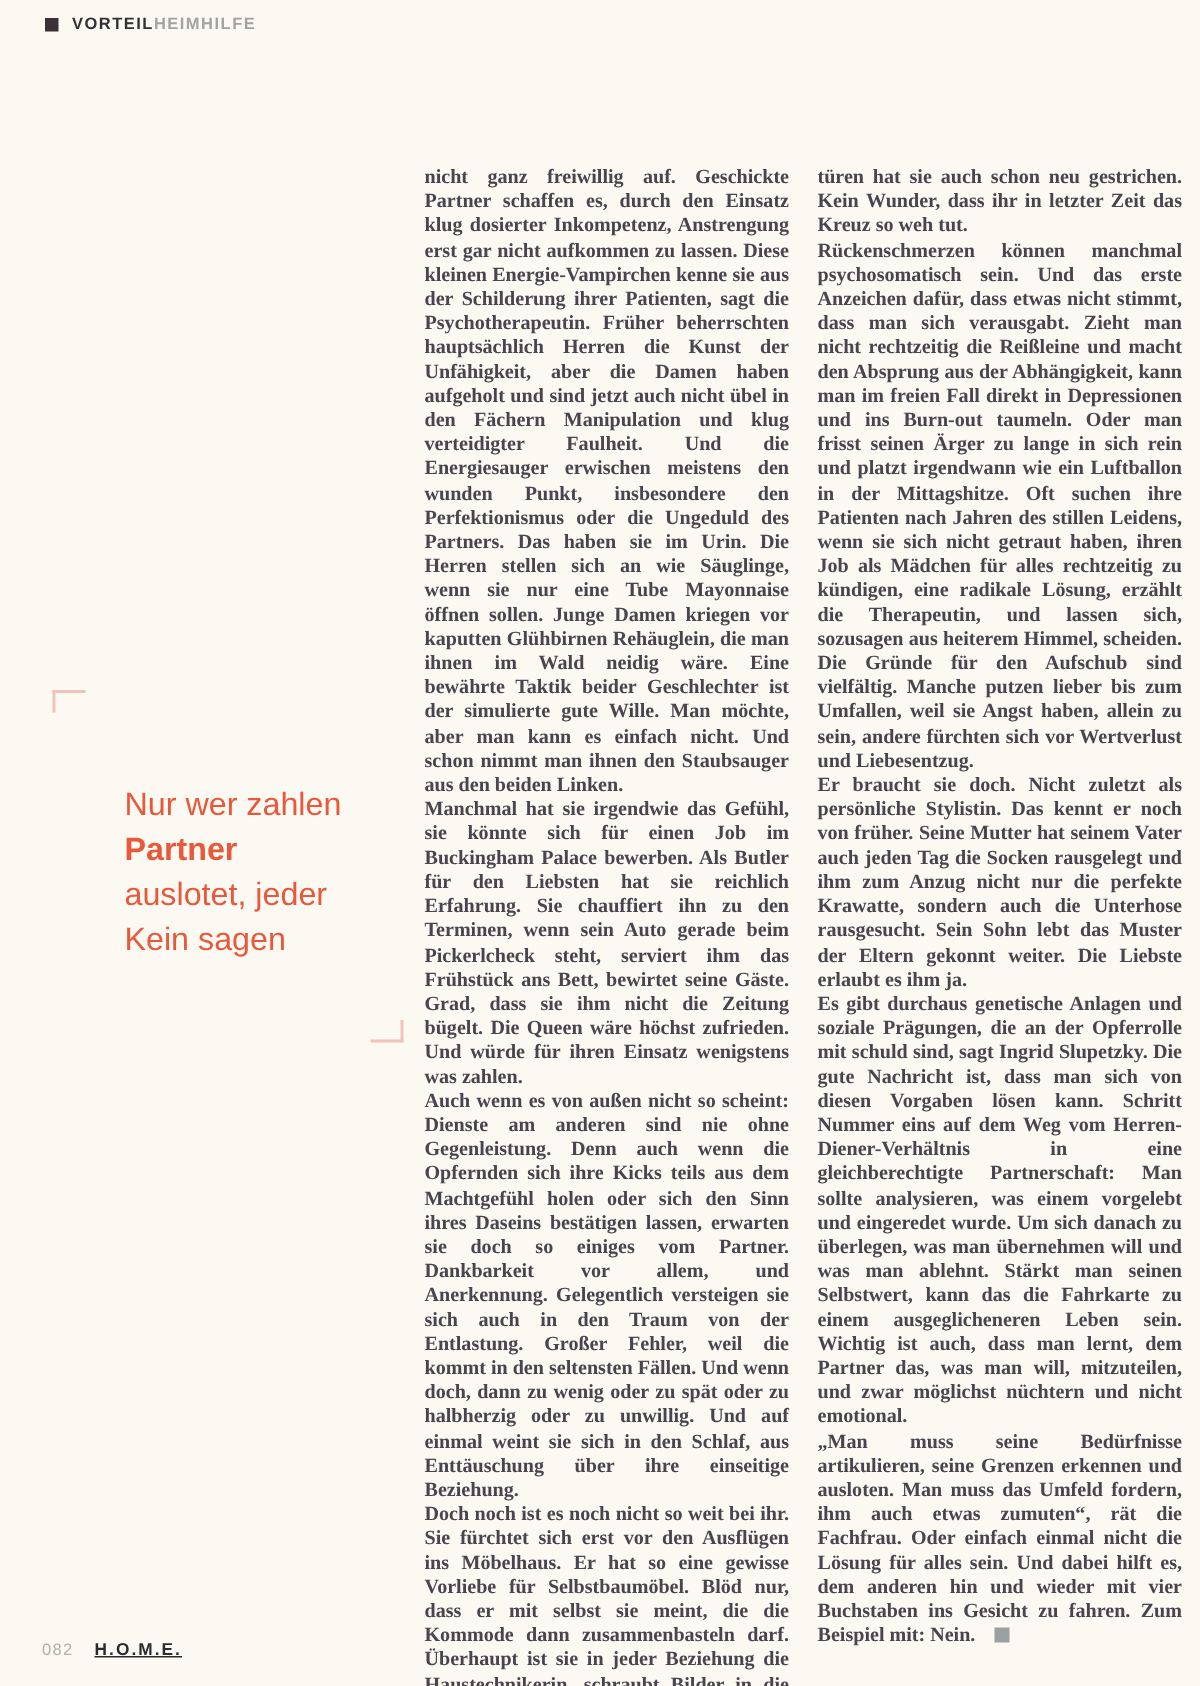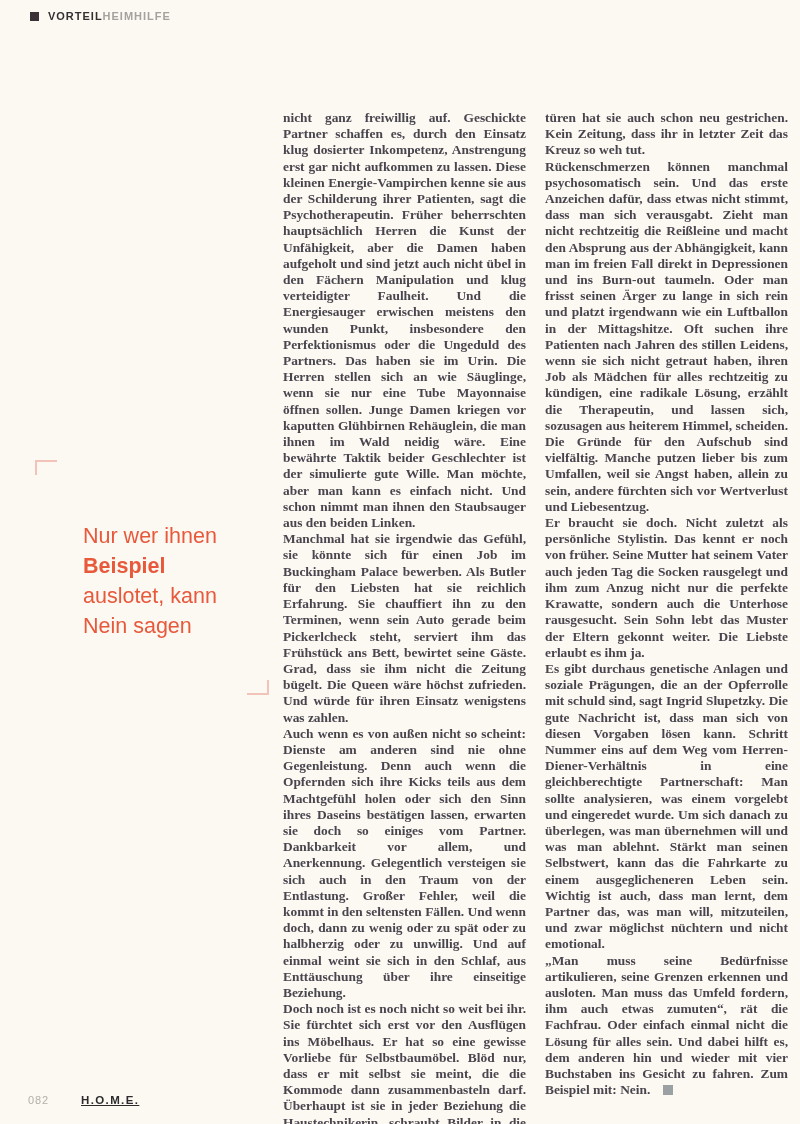--- a/index.html
+++ b/index.html
@@ -49,21 +49,21 @@
   .bracket.br {
     left:247px; top:680px;
     border-bottom:2px solid var(--bracket,#f2c3b8);
     border-right:2px solid var(--bracket,#f2c3b8);
   }
 
   
   .footer {
     position:absolute; left:28px; top:1094px;
     font-family:"Liberation Sans", sans-serif;
-    display:flex; align-items:flex-end;gap:18px;
+    display:flex; align-items:flex-end;
   }
   .pagenum { color:#b3afa9; font-size:11px; letter-spacing:0.08em; margin-right:14px; }
   .mag { font-weight:bold; color:#2d2a2e; font-size:11.5px; letter-spacing:0.12em;text-decoration:underline; }
 
   
   .end-square {
     display:inline-block; width:10px; height:10px;
     background:var(--end_square,#9ba0a2);
     margin-left:13px; position:relative; top:1px;
   }
@@ -74,36 +74,36 @@
 <div class="page">
 
   <header class="header">
     <span class="hdr-square"></span>
     <span class="kicker-bold">VORTEIL</span>
       <span class="kicker-light">HEIMHILFE</span>
   </header>
 
   <span class="bracket tl"></span>
   <aside class="pq-text">
-    <div class="pq-line">Nur wer ihnen</div>
-    <div class="pq-line pq-bold">Beispiel</div>
-    <div class="pq-line">auslotet, kann</div>
-    <div class="pq-line">Nein sagen</div>
+    <div class="pq-line">Nur wer zahlen</div>
+    <div class="pq-line pq-bold">Partner</div>
+    <div class="pq-line">auslotet, jeder</div>
+    <div class="pq-line">Kein sagen</div>
   </aside>
   <span class="bracket br"></span>
 
   <main>
     <div class="col" id="col1">
         <p>nicht ganz freiwillig auf. Geschickte Partner schaffen es, durch den Einsatz klug dosierter Inkompetenz, Anstrengung erst gar nicht aufkommen zu lassen. Diese kleinen Energie-Vampirchen kenne sie aus der Schilderung ihrer Patienten, sagt die Psychotherapeutin. Früher beherrschten hauptsächlich Herren die Kunst der Unfähigkeit, aber die Damen haben aufgeholt und sind jetzt auch nicht übel in den Fächern Manipulation und klug verteidigter Faulheit. Und die Energiesauger erwischen meistens den wunden Punkt, insbesondere den Perfektionismus oder die Ungeduld des Partners. Das haben sie im Urin. Die Herren stellen sich an wie Säuglinge, wenn sie nur eine Tube Mayonnaise öffnen sollen. Junge Damen kriegen vor kaputten Glühbirnen Rehäuglein, die man ihnen im Wald neidig wäre. Eine bewährte Taktik beider Geschlechter ist der simulierte gute Wille. Man möchte, aber man kann es einfach nicht. Und schon nimmt man ihnen den Staubsauger aus den beiden Linken.</p>
         <p>Manchmal hat sie irgendwie das Gefühl, sie könnte sich für einen Job im Buckingham Palace bewerben. Als Butler für den Liebsten hat sie reichlich Erfahrung. Sie chauffiert ihn zu den Terminen, wenn sein Auto gerade beim Pickerlcheck steht, serviert ihm das Frühstück ans Bett, bewirtet seine Gäste. Grad, dass sie ihm nicht die Zeitung bügelt. Die Queen wäre höchst zufrieden. Und würde für ihren Einsatz wenigstens was zahlen.</p>
         <p>Auch wenn es von außen nicht so scheint: Dienste am anderen sind nie ohne Gegenleistung. Denn auch wenn die Opfernden sich ihre Kicks teils aus dem Machtgefühl holen oder sich den Sinn ihres Daseins bestätigen lassen, erwarten sie doch so einiges vom Partner. Dankbarkeit vor allem, und Anerkennung. Gelegentlich versteigen sie sich auch in den Traum von der Entlastung. Großer Fehler, weil die kommt in den seltensten Fällen. Und wenn doch, dann zu wenig oder zu spät oder zu halbherzig oder zu unwillig. Und auf einmal weint sie sich in den Schlaf, aus Enttäuschung über ihre einseitige Beziehung.</p>
         <p>Doch noch ist es noch nicht so weit bei ihr. Sie fürchtet sich erst vor den Ausflügen ins Möbelhaus. Er hat so eine gewisse Vorliebe für Selbstbaumöbel. Blöd nur, dass er mit selbst sie meint, die die Kommode dann zusammenbasteln darf. Überhaupt ist sie in jeder Beziehung die Haustechnikerin, schraubt Bilder in die Wand, klebt abgesprungene Fliesen wieder an, und die antiken Flügel-</p>
       </div>
     <div class="col" id="col2">
-        <p>türen hat sie auch schon neu gestrichen. Kein Zeitung, dass ihr in letzter Zeit das Kreuz so weh tut.</p>
+        <p>türen hat sie auch schon neu gestrichen. Kein Wunder, dass ihr in letzter Zeit das Kreuz so weh tut.</p>
         <p>Rückenschmerzen können manchmal psychosomatisch sein. Und das erste Anzeichen dafür, dass etwas nicht stimmt, dass man sich verausgabt. Zieht man nicht rechtzeitig die Reißleine und macht den Absprung aus der Abhängigkeit, kann man im freien Fall direkt in Depressionen und ins Burn-out taumeln. Oder man frisst seinen Ärger zu lange in sich rein und platzt irgendwann wie ein Luftballon in der Mittagshitze. Oft suchen ihre Patienten nach Jahren des stillen Leidens, wenn sie sich nicht getraut haben, ihren Job als Mädchen für alles rechtzeitig zu kündigen, eine radikale Lösung, erzählt die Therapeutin, und lassen sich, sozusagen aus heiterem Himmel, scheiden. Die Gründe für den Aufschub sind vielfältig. Manche putzen lieber bis zum Umfallen, weil sie Angst haben, allein zu sein, andere fürchten sich vor Wertverlust und Liebesentzug.</p>
         <p>Er braucht sie doch. Nicht zuletzt als persönliche Stylistin. Das kennt er noch von früher. Seine Mutter hat seinem Vater auch jeden Tag die Socken rausgelegt und ihm zum Anzug nicht nur die perfekte Krawatte, sondern auch die Unterhose rausgesucht. Sein Sohn lebt das Muster der Eltern gekonnt weiter. Die Liebste erlaubt es ihm ja.</p>
         <p>Es gibt durchaus genetische Anlagen und soziale Prägungen, die an der Opferrolle mit schuld sind, sagt Ingrid Slupetzky. Die gute Nachricht ist, dass man sich von diesen Vorgaben lösen kann. Schritt Nummer eins auf dem Weg vom Herren-Diener-Verhältnis in eine gleichberechtigte Partnerschaft: Man sollte analysieren, was einem vorgelebt und eingeredet wurde. Um sich danach zu überlegen, was man übernehmen will und was man ablehnt. Stärkt man seinen Selbstwert, kann das die Fahrkarte zu einem ausgeglicheneren Leben sein. Wichtig ist auch, dass man lernt, dem Partner das, was man will, mitzuteilen, und zwar möglichst nüchtern und nicht emotional.</p>
         <p>„Man muss seine Bedürfnisse artikulieren, seine Grenzen erkennen und ausloten. Man muss das Umfeld fordern, ihm auch etwas zumuten“, rät die Fachfrau. Oder einfach einmal nicht die Lösung für alles sein. Und dabei hilft es, dem anderen hin und wieder mit vier Buchstaben ins Gesicht zu fahren. Zum Beispiel mit: Nein.<span class="end-square"></span></p>
       </div>
   </main>
 
   <footer class="footer">
     <span class="pagenum">082</span>
     <span class="mag">H.O.M.E.</span>

